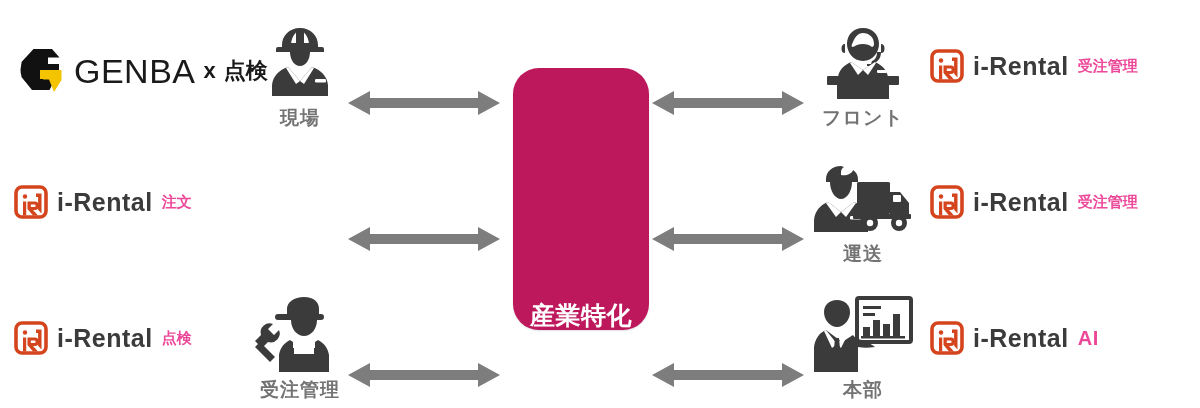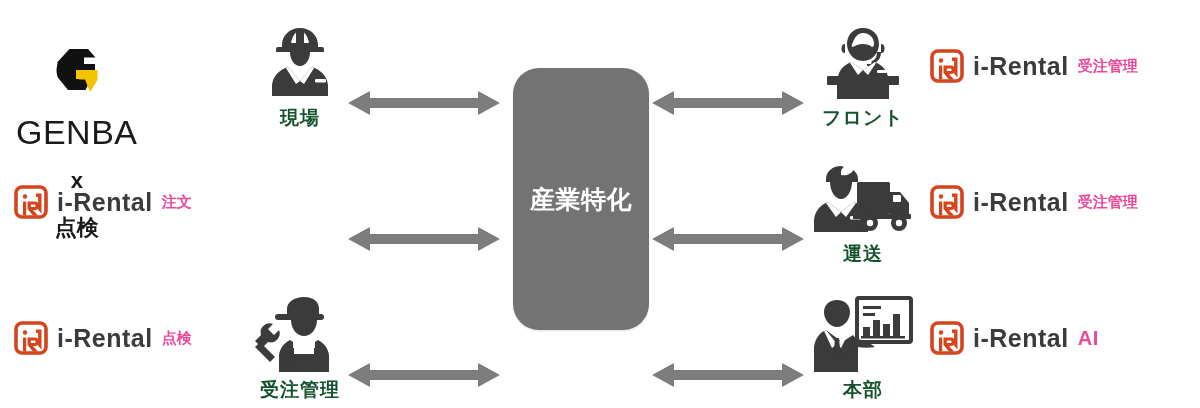--- a/index.html
+++ b/index.html
@@ -89,22 +89,21 @@
     padding-bottom: 0;
   }
 
   
   .genba-logo {
     position: absolute;
     left: 16px;
     top: 46px;
     display: flex;
     align-items: center;
-    gap: 19px;
-    flex-direction: column;
+    gap: 8px;
   }
   .genba-mark { width: 50px; height: 50px; flex: 0 0 50px; }
   .genba-mark svg { display: block; width: 50px; height: 50px; }
   .genba-word {
     font-size: 34px;
     font-weight: 500;
     letter-spacing: 0.5px;
     color: #1a1a1a;
     line-height: 1;
     white-space: nowrap;
@@ -131,21 +130,21 @@
     height: 78px;
     display: flex;
     align-items: flex-end;
     justify-content: center;
   }
   .persona .glyph svg { display: block; }
   .persona .plabel {
     margin-top: 3px;
     font-size: 19px;
     font-weight: bold;
-    color: #14532d;
+    color: #737373;
     letter-spacing: 1px;
     white-space: nowrap;
   }
   .persona-left  { left: 245px; top: 24px; }
   .persona-right { left: 808px; top: 24px; }
 
   
   .arrow {
     position: absolute;
     top: 88px;
@@ -155,24 +154,24 @@
   .arrow-left  { left: 348px; }
   .arrow-right { left: 652px; }
 
   
   .hub {
     position: absolute;
     left: 513px;
     top: 68px;
     width: 136px;
     height: 262px;
-    background: #737373;
+    background: #be185d;
     border-radius: 26px;
     display: flex;
-    align-items: center;
+    align-items: flex-end;
     justify-content: center;
     box-shadow: 0 1px 2px rgba(0,0,0,0.12);
   }
   .hub-text {
     color: #ffffff;
     font-size: 25px;
     font-weight: bold;
     line-height: 1.22;
     text-align: center;
     letter-spacing: 0.5px;

